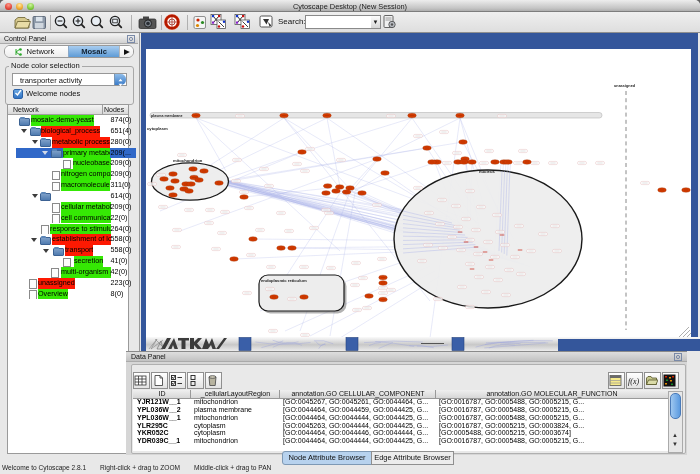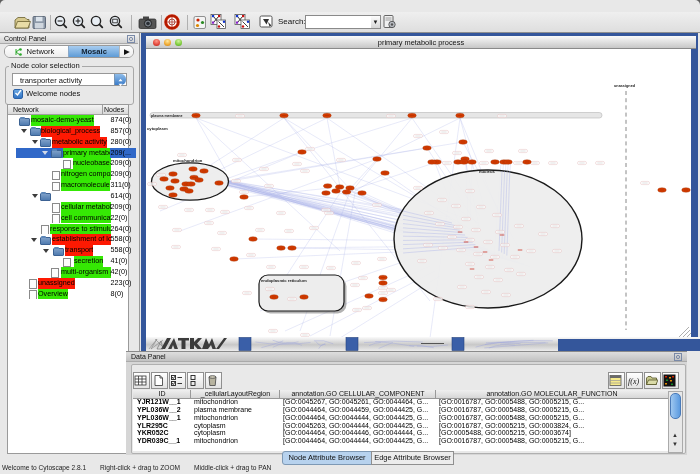--- a/index.html
+++ b/index.html
@@ -65,20 +65,26 @@
   
   .btab{position:absolute;top:451px;height:12px;z-index:5;border:1px solid #8f8f8f;font-size:7.5px;color:#111;text-align:center;line-height:12px;background:#ececec;}
   
   #status{position:absolute;left:0;top:455px;width:700px;height:19px;background:#e8e8e8;}
   #status span{position:absolute;top:9px;font-size:6.6px;color:#222;}
 </style>
 </head>
 <body>
 <div id="win">
 
+  <div id="titlebar">
+    <div class="ball" style="left:5px;background:radial-gradient(circle at 50% 30%,#ff9a8a,#e2453a 60%,#b01e12);"></div>
+    <div class="ball" style="left:16px;background:radial-gradient(circle at 50% 30%,#ffe9a0,#f0a830 60%,#c07d10);"></div>
+    <div class="ball" style="left:27px;background:radial-gradient(circle at 50% 30%,#d2f3a0,#7ecc3c 60%,#4d9a14);"></div>
+    <div id="title-text">Cytoscape Desktop (New Session)</div>
+  </div>
 
   <div id="toolbar">
     <div id="tb-icons">
         <svg width="700" height="20" viewBox="0 0 700 20" style="position:absolute;left:0;top:0;">
           <path d="M15 8 L18 5.5 L25 5.5 L27 7.5 L29 7.5 L29 16 L15 16 Z" fill="#d6c98e" stroke="#6a5f30" stroke-width="0.8"></path>
           <path d="M15 16 L17.5 9.5 L30.5 9.5 L28 16 Z" fill="#e8dca6" stroke="#6a5f30" stroke-width="0.8"></path>
           <rect x="33" y="4.5" width="12.5" height="12" rx="1" fill="#8d99a8" stroke="#4a5568" stroke-width="0.8"></rect>
           <rect x="36" y="4.8" width="6.5" height="4.5" fill="#dce4ec"></rect>
           <rect x="35" y="11" width="8.5" height="5.5" fill="#cfd6de"></rect>
           <circle cx="60" cy="9" r="4.6" fill="#e8eef4" stroke="#222" stroke-width="1.4"></circle>
@@ -188,26 +194,26 @@
       <div id="treerows">
           <div class="trow" style="top:10.00px;">
             <div class="fold" style="left:3px;"></div>
             <span class="hl tg" style="position:absolute;left:15px;top:0;max-width:79.5px;overflow:hidden;color:#000;">mosaic-demo-yeast</span>
             <div class="tval">874(0)</div>
           </div>
           <div class="trow" style="top:20.85px;">
             <div class="arrow" style="left:4.6px;border-top-color:#3c3c3c;"></div>
             <div class="fold" style="left:13.6px;"></div>
             <span class="hl tr" style="position:absolute;left:25px;top:0;max-width:69.5px;overflow:hidden;color:#000;">biological_process</span>
-            <div class="tval">857(0)</div>
+            <div class="tval">651(4)</div>
           </div>
           <div class="trow" style="top:31.70px;">
             <div class="arrow" style="left:15.6px;border-top-color:#3c3c3c;"></div>
             <div class="fold" style="left:24px;"></div>
-            <span class="hl tr" style="position:absolute;left:36px;top:0;max-width:58.5px;overflow:hidden;color:#000;">metabolic activity</span>
+            <span class="hl tr" style="position:absolute;left:36px;top:0;max-width:58.5px;overflow:hidden;color:#000;">metabolic process</span>
             <div class="tval">280(0)</div>
           </div>
           <div class="trow" style="top:42.55px;background:#3068c8;">
             <div class="arrow" style="left:26.4px;border-top-color:#cfd8e8;"></div>
             <div class="fold" style="left:35px;"></div>
             <span class="hl tg" style="position:absolute;left:47px;top:0;width:47.4px;overflow:hidden;color:#000;">primary metabo</span>
             <div class="tval">209(...</div>
           </div>
           <div class="trow" style="top:53.40px;">
             <div class="file" style="left:47px;"></div>
@@ -275,26 +281,20 @@
           <div class="trow" style="top:183.60px;text-align:right;">
             <div class="file" style="left:13px;"></div>
             <span class="hl tg" style="position:absolute;left:22px;top:0;max-width:72.5px;overflow:hidden;color:#000;">Overview</span>
             <div class="tval">8(0)</div>
           </div>
         </div>
     </div>
   </div>
 
   <div id="iwin">
-    <div id="ititle">
-      <div class="iball" style="left:7px;background:radial-gradient(circle at 50% 30%,#ff9a8a,#e2453a 60%,#b01e12);"></div>
-      <div class="iball" style="left:18px;background:radial-gradient(circle at 50% 30%,#ffe9a0,#f0a830 60%,#c07d10);"></div>
-      <div class="iball" style="left:29px;background:radial-gradient(circle at 50% 30%,#d2f3a0,#7ecc3c 60%,#4d9a14);"></div>
-      <span>primary metabolic process</span>
-    </div>
     <div id="icanvas">
       <svg id="net" width="545" height="289" viewBox="146 48 545 289">
           <line x1="196.0" y1="117.0" x2="226.0" y2="170.0" stroke="#a8b0e8" stroke-width="0.6" opacity="0.45"></line>
           <line x1="196.0" y1="117.0" x2="472.0" y2="220.0" stroke="#a8b0e8" stroke-width="0.6" opacity="0.45"></line>
           <line x1="284.0" y1="117.0" x2="198.0" y2="172.0" stroke="#a8b0e8" stroke-width="0.6" opacity="0.45"></line>
           <line x1="284.0" y1="117.0" x2="470.0" y2="228.0" stroke="#a8b0e8" stroke-width="0.6" opacity="0.45"></line>
           <line x1="284.0" y1="117.0" x2="350.0" y2="188.0" stroke="#a8b0e8" stroke-width="0.6" opacity="0.45"></line>
           <line x1="327.0" y1="117.0" x2="205.0" y2="176.0" stroke="#a8b0e8" stroke-width="0.6" opacity="0.45"></line>
           <line x1="327.0" y1="117.0" x2="478.0" y2="222.0" stroke="#a8b0e8" stroke-width="0.6" opacity="0.45"></line>
           <line x1="327.0" y1="117.0" x2="340.0" y2="186.0" stroke="#a8b0e8" stroke-width="0.6" opacity="0.45"></line>

